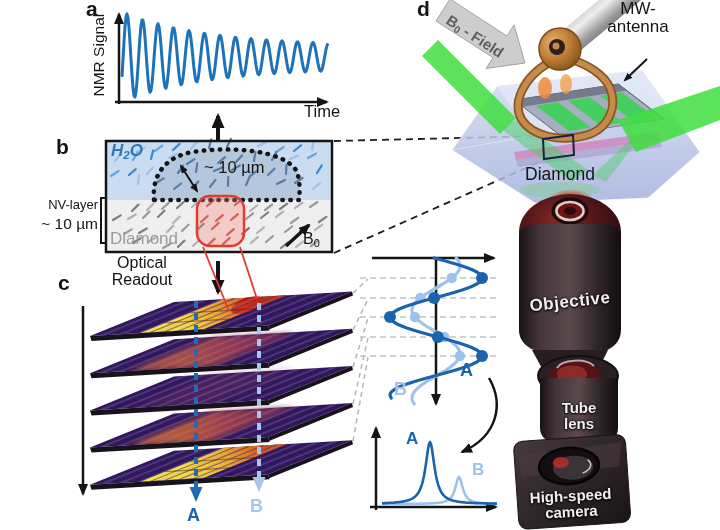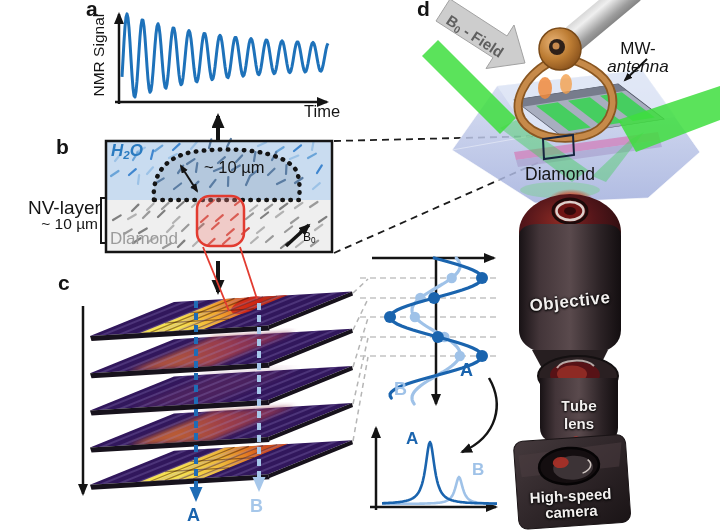--- a/index.html
+++ b/index.html
@@ -423,45 +423,49 @@
   </g>
 </svg>
 
 <div class="lbl panel-letter" style="left:86px;top:-2px;">a</div>
 <div class="lbl center" style="left:44px;top:47px;width:110px;font-size:15.5px;transform:rotate(-90deg);">NMR Signal</div>
 <div class="lbl" style="left:304px;top:103px;font-size:16.5px;">Time</div>
 
 <div class="lbl panel-letter" style="left:56px;top:136px;">b</div>
 <div class="lbl" style="left:111px;top:142px;font-size:17px;font-weight:bold;color:#2b7bc0;font-style:italic;"><span>H</span><sub>2</sub><span>O</span></div>
 <div class="lbl" style="left:204px;top:159px;font-size:16.5px;">~ 10 µm</div>
-<div class="lbl right" style="left:28px;top:198px;width:70px;font-size:19px;">NV-layer</div>
+<div class="lbl right" style="left:28px;top:198px;width:70px;font-size:13px;">NV-layer</div>
 <div class="lbl right" style="left:28px;top:216px;width:70px;font-size:15.5px;">~ 10 µm</div>
 <div class="lbl" style="left:110px;top:230px;font-size:17px;color:#9b9b9b;">Diamond</div>
-<div class="lbl" style="left:303px;top:231px;font-size:12px;"><span>B</span><sub>0</sub></div>
-
+<div class="lbl" style="left:303px;top:231px;font-size:16px;"><span>B</span><sub>0</sub></div>
+
+<div class="lbl center" style="left:102px;top:255px;width:80px;font-size:16px;">
+  <span style="display:block;">Optical</span>
+  <span style="display:block;">Readout</span>
+</div>
 <div class="lbl panel-letter" style="left:58px;top:272px;">c</div>
 <div class="lbl" style="left:187px;top:506px;font-size:18px;font-weight:bold;color:#1a64ae;">A</div>
 <div class="lbl" style="left:250px;top:497px;font-size:18px;font-weight:bold;color:#a6c7ea;">B</div>
 
 <div class="lbl" style="left:460px;top:361px;font-size:18px;font-weight:bold;color:#1a64ae;">A</div>
 <div class="lbl" style="left:394px;top:380px;font-size:18px;font-weight:bold;color:#9fc2e8;">B</div>
 
 <div class="lbl" style="left:406px;top:430px;font-size:17px;font-weight:bold;color:#1a64ae;">A</div>
 <div class="lbl" style="left:472px;top:461px;font-size:17px;font-weight:bold;color:#9fc2e8;">B</div>
 
 <div class="lbl panel-letter" style="left:417px;top:-2px;">d</div>
 <div class="lbl center" style="left:601px;top:0px;width:74px;font-size:17px;">
-  <span style="display:block;margin-top:40px;">MW-</span>
-  <span style="display:block;font-style:italic;">antenna</span>
+  <span style="display:block;">MW-</span>
+  <span style="display:block;">antenna</span>
 </div>
 <div class="lbl" style="left:452px;top:12px;font-size:15px;font-weight:bold;color:#5f5f5f;transform:rotate(33deg);transform-origin:left top;"><span>B</span><sub>0</sub><span> - Field</span></div>
 <div class="lbl" style="left:525px;top:165px;font-size:17.5px;">Diamond</div>
 <div class="lbl center white" style="left:518px;top:293px;width:104px;font-size:17px;transform:rotate(-6deg);letter-spacing:0.5px;">Objective</div>
 <div class="lbl center white" style="left:548px;top:400px;width:62px;font-size:15px;">
-  <span style="display:block;font-family:Liberation Mono, monospace;">Tube</span>
+  <span style="display:block;">Tube</span>
   <span style="display:block;">lens</span>
 </div>
 <div class="lbl center white" style="left:514px;top:488px;width:114px;font-size:15px;transform:rotate(-3deg);">
   <span style="display:block;">High-speed</span>
   <span style="display:block;">camera</span>
 </div>
 
 </div>
 
 </body></html>

